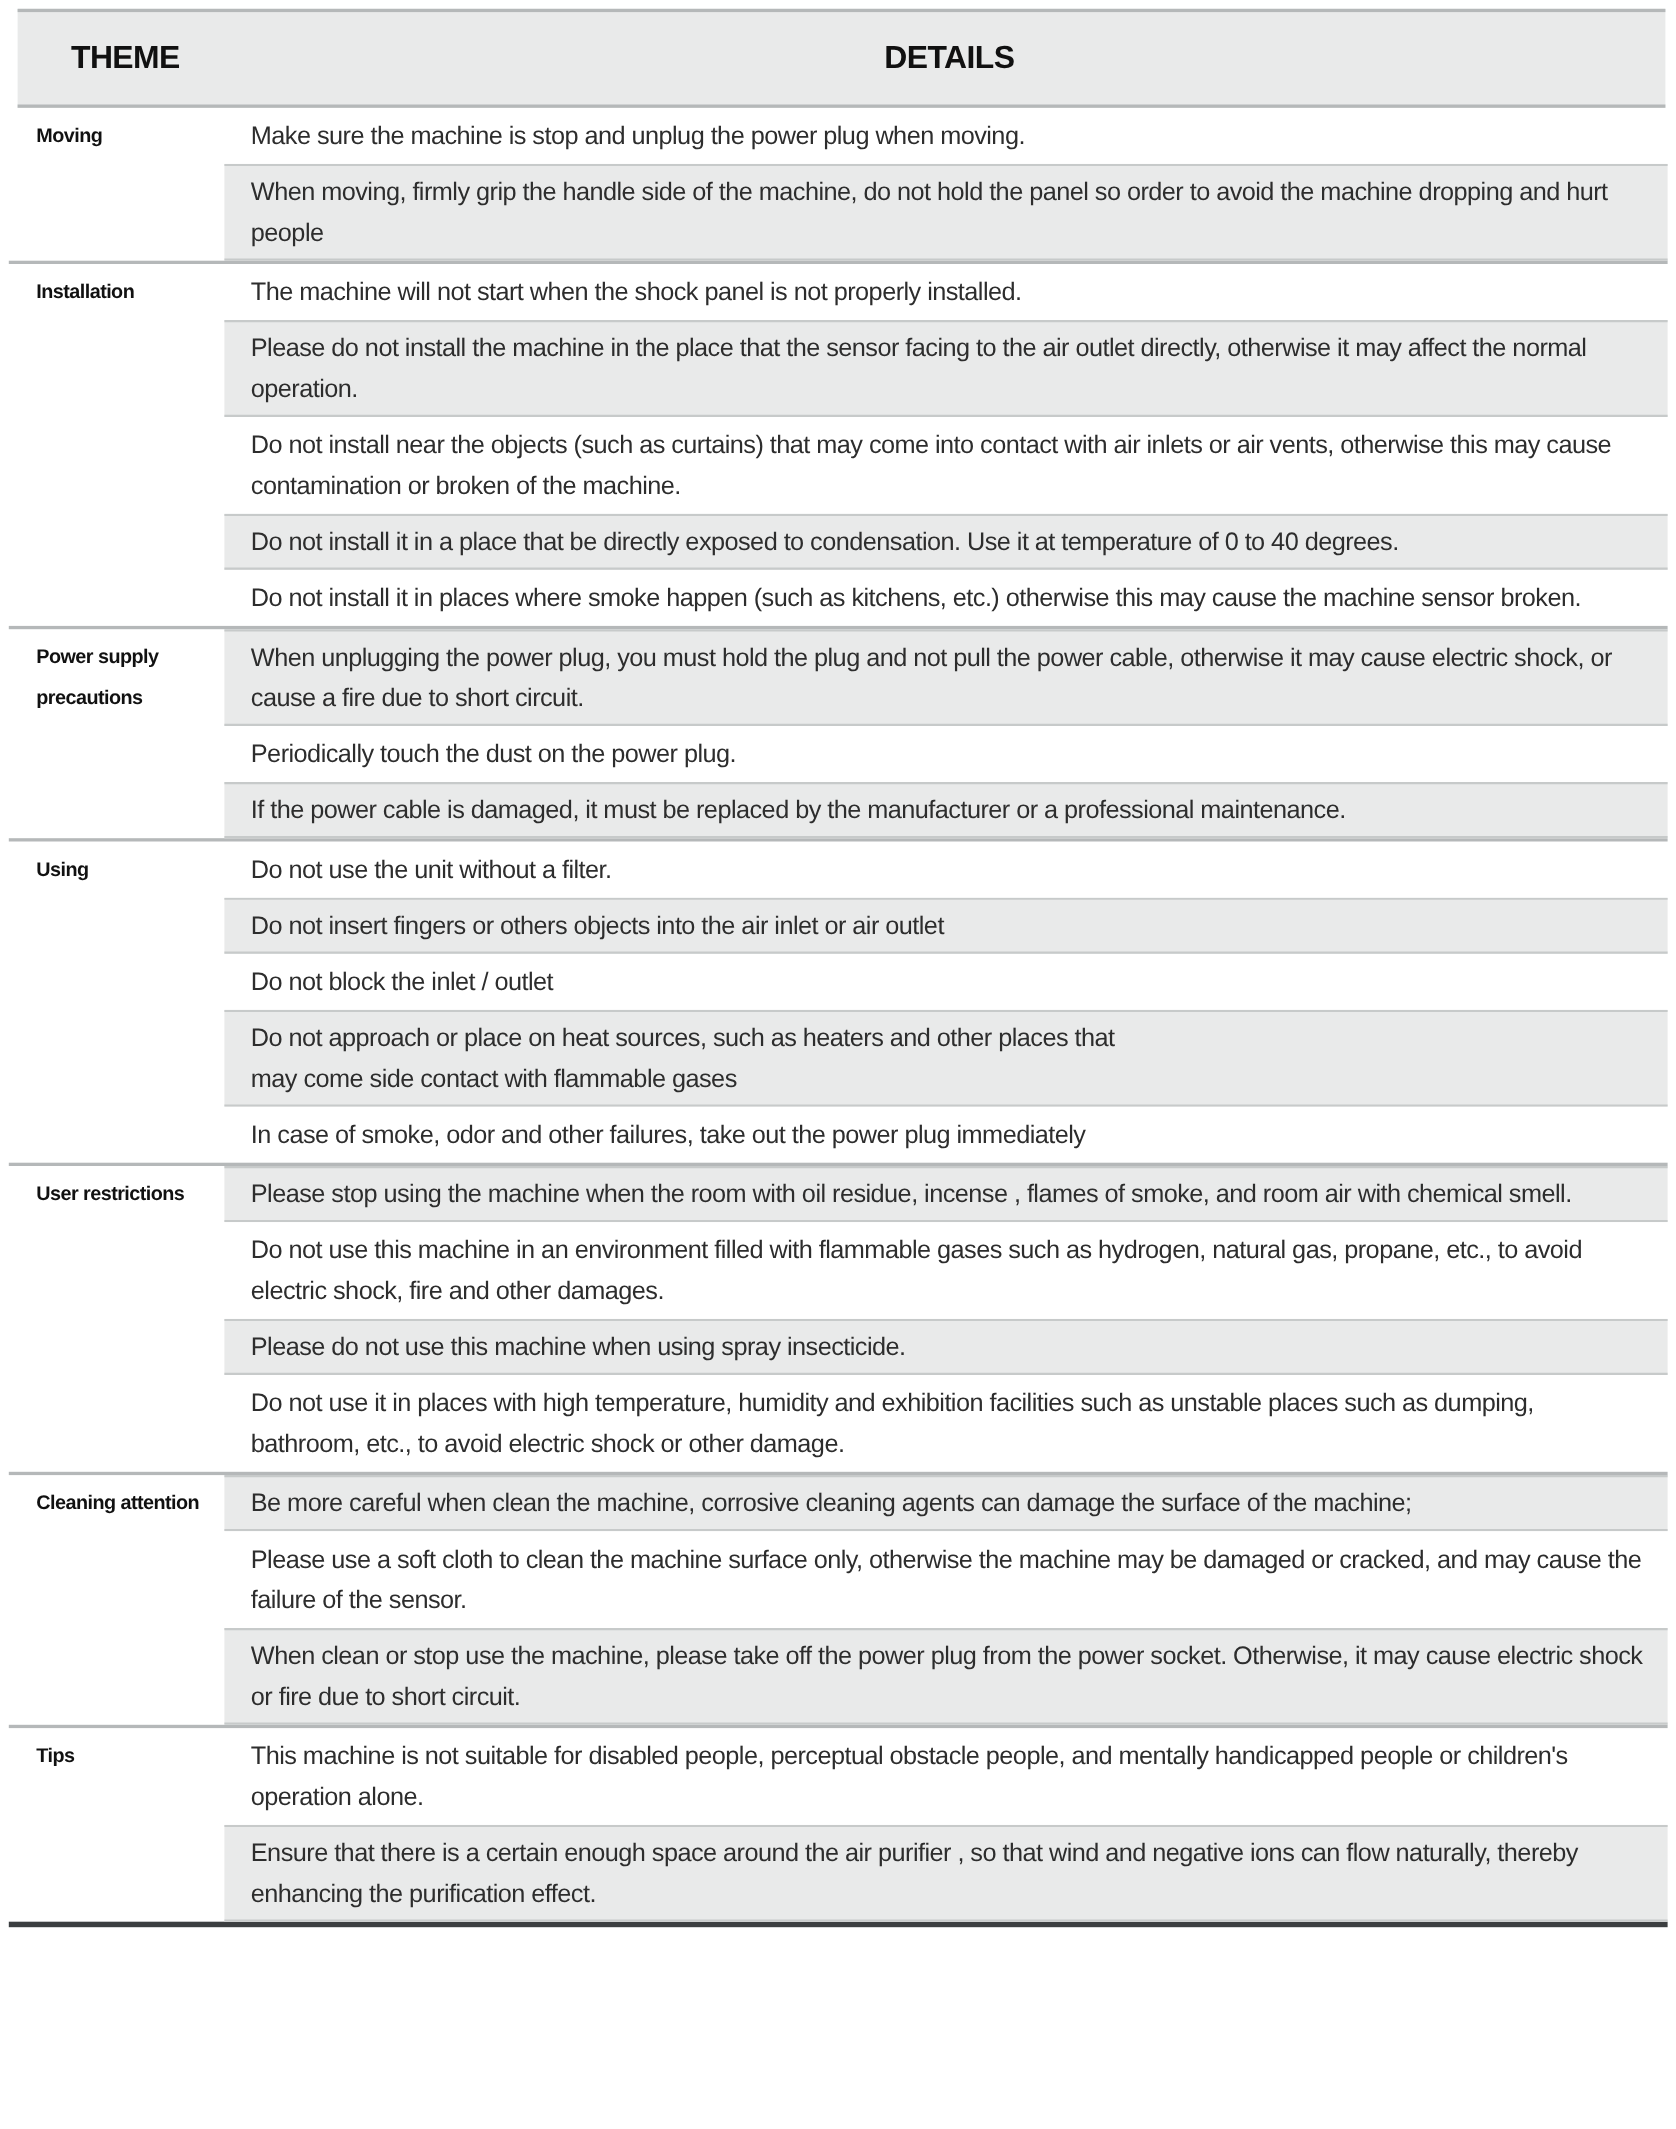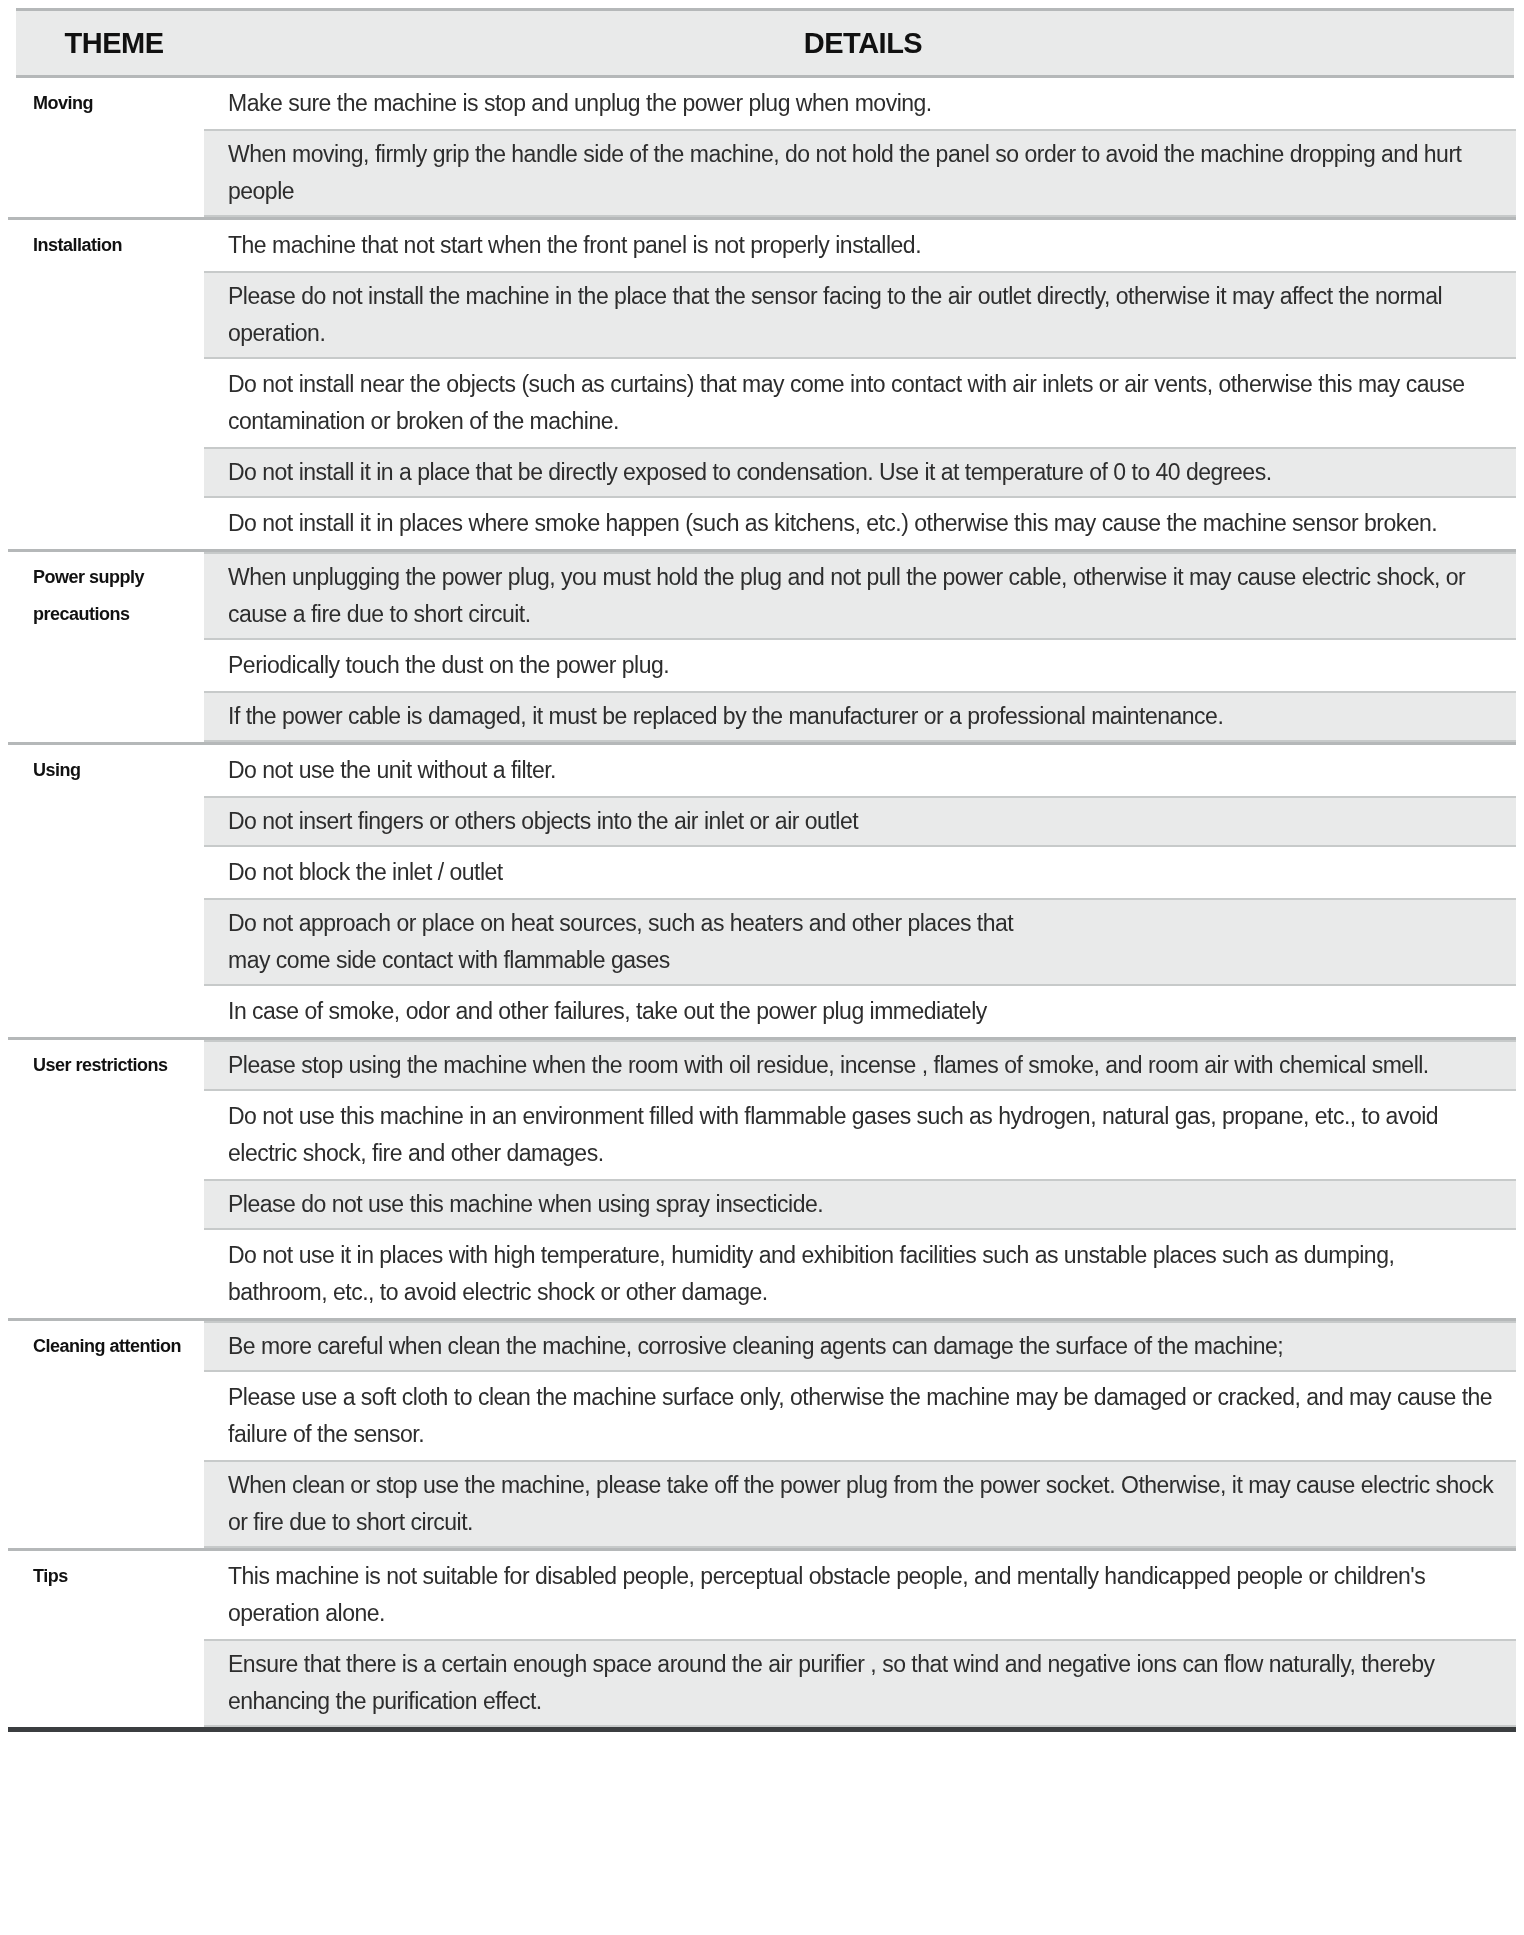--- a/index.html
+++ b/index.html
@@ -21,21 +21,21 @@
     letter-spacing:-0.5px;
   }
   .table{
     margin:0 8px;
     border-bottom:5px solid var(--bottom-rule);
   }
   .thead{
     display:grid;
     grid-template-columns:196px 1fr;
     align-items:center;
-    height:70px;
+    height:90px;
     margin:8px 2px 0 8px;
     background:var(--header-bg);
     border-top:3px solid var(--separator);
     border-bottom:3px solid var(--separator);
   }
   .th{
     text-align:center;
     font-weight:bold;
     font-size:29px;
     color:var(--theme-text);
@@ -78,21 +78,21 @@
       <section class="group">
         <div class="theme-cell">Moving</div>
         <div class="rows">
           <div class="detail-row plain">Make sure the machine is stop and unplug the power plug when moving.</div>
           <div class="detail-row shaded">When moving, firmly grip the handle side of the machine, do not hold the panel so order to avoid the machine dropping and hurt people</div>
         </div>
       </section>
       <section class="group">
         <div class="theme-cell">Installation</div>
         <div class="rows">
-          <div class="detail-row plain">The machine that not start when the front panel is not properly installed.</div>
+          <div class="detail-row plain">The machine will not start when the shock panel is not properly installed.</div>
           <div class="detail-row shaded">Please do not install the machine in the place that the sensor facing to the air outlet directly, otherwise it may affect the normal operation.</div>
           <div class="detail-row plain">Do not install near the objects (such as curtains) that may come into contact with air inlets or air vents, otherwise this may cause contamination or broken of the machine.</div>
           <div class="detail-row shaded">Do not install it in a place that be directly exposed to condensation. Use it at temperature of 0 to 40 degrees.</div>
           <div class="detail-row plain">Do not install it in places where smoke happen (such as kitchens, etc.) otherwise this may cause the machine sensor broken.</div>
         </div>
       </section>
       <section class="group">
         <div class="theme-cell">Power supply precautions</div>
         <div class="rows">
           <div class="detail-row shaded">When unplugging the power plug, you must hold the plug and not pull the power cable, otherwise it may cause electric shock, or cause a fire due to short circuit.</div>

